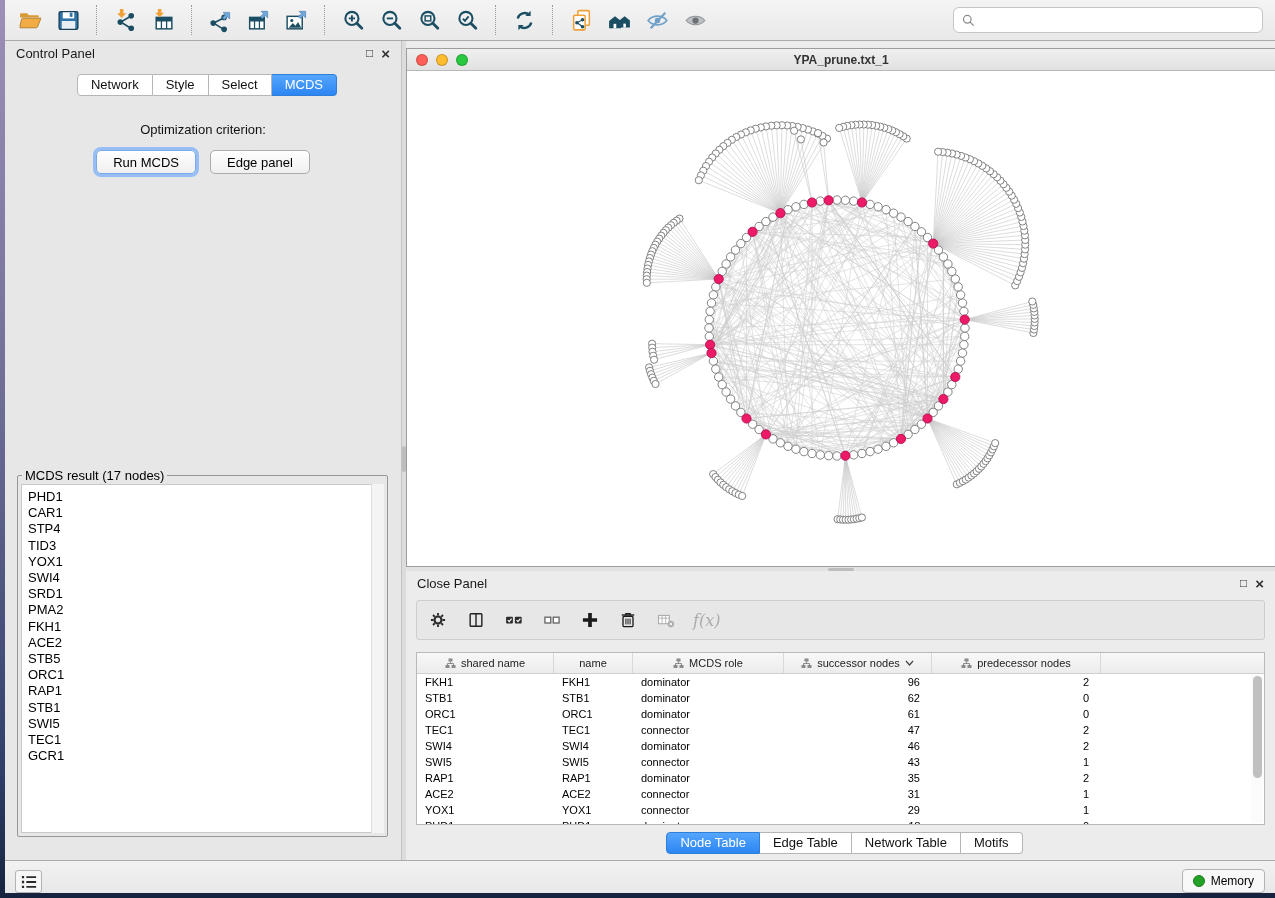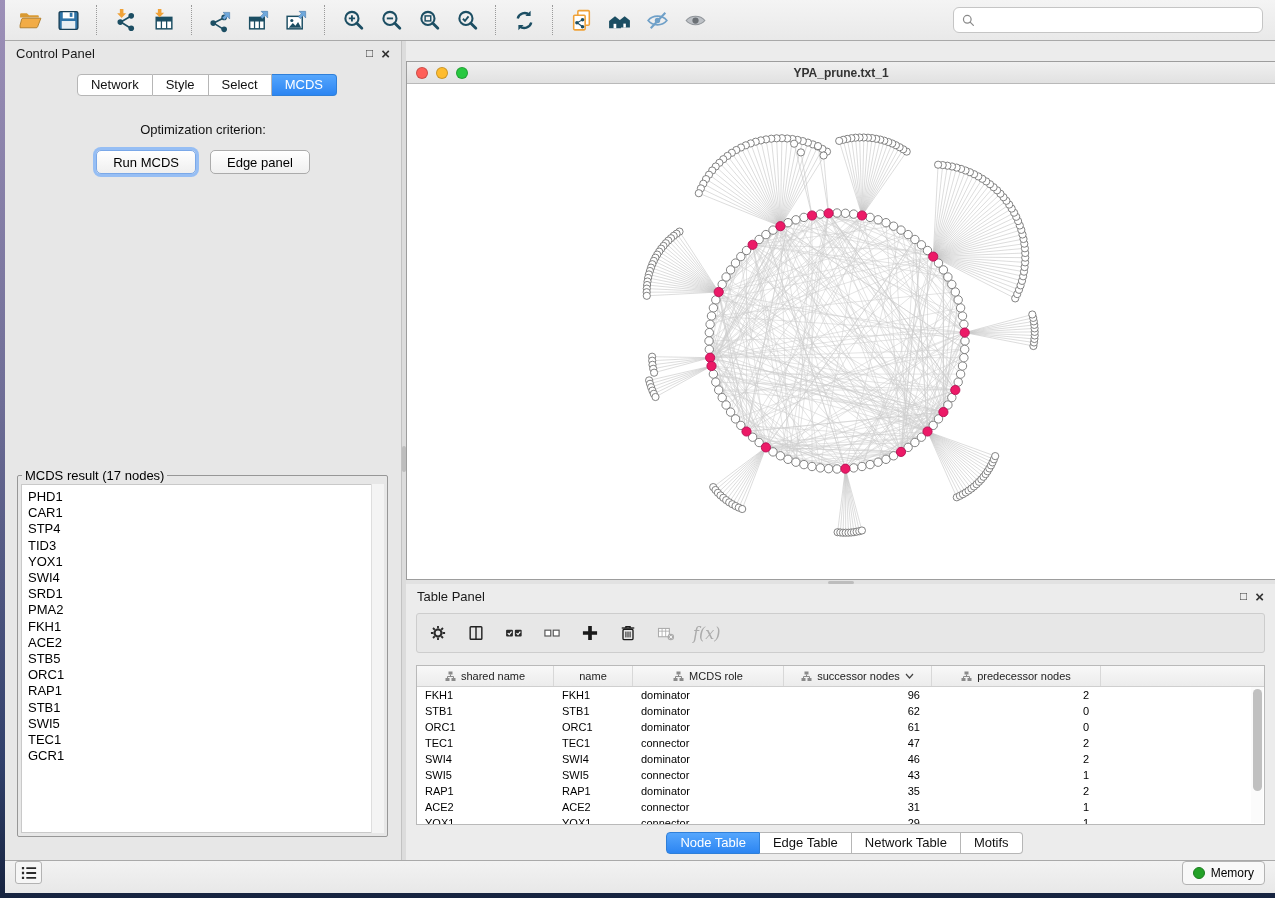--- a/index.html
+++ b/index.html
@@ -45,21 +45,21 @@
   fieldset.mcds legend{font-size:13px;color:#000;margin-left:4px;padding:0 3px;}
   .mlist{position:absolute;left:3px;right:3px;top:1px;bottom:3px;background:#fff;border:1px solid #c9c9c9;overflow:hidden;padding:4px 0 0 6px;}
   .mitem{font-size:13px;line-height:16.2px;color:#000;}
   .mscroll{position:absolute;top:1px;bottom:3px;right:3px;width:12px;background:#f4f4f4;border-left:1px solid #dedede;}
 
   .vdiv{width:5px;flex:0 0 auto;background:#dcdcdc;position:relative;border-left:1px solid #c2c2c2;box-sizing:border-box;}
   .vdiv .handle{position:absolute;top:405px;left:0;width:4px;height:26px;background:#bdbdbd;border-radius:2px;}
 
   
   .rightcol{flex:1;display:flex;flex-direction:column;min-width:0;}
-  .netwin{height:519px;flex:0 0 auto;margin-top:20px;background:#fff;border:1px solid #9d9d9d;border-right:0;display:flex;flex-direction:column;box-sizing:border-box;}
+  .netwin{height:519px;flex:0 0 auto;margin-top:7px;background:#fff;border:1px solid #9d9d9d;border-right:0;display:flex;flex-direction:column;box-sizing:border-box;}
   .nettitle{height:22px;flex:0 0 auto;background:linear-gradient(#f0f0f0,#e1e1e1);border-bottom:1px solid #b9b9b9;display:flex;align-items:center;padding:0 9px;position:relative;box-sizing:border-box;}
   .lights{display:flex;gap:8px;z-index:1;}
   .light{width:12px;height:12px;border-radius:50%;border:0.5px solid rgba(0,0,0,.2);box-sizing:border-box;padding:0;}
   .net-title-text{position:absolute;left:0;right:0;text-align:center;font-size:12px;font-weight:700;color:#333;}
   svg.canvas{flex:1;display:block;width:100%;height:100%;}
 
   .hsplit{height:4px;flex:0 0 auto;background:#e2e2e2;position:relative;}
   .hsplit .handle{position:absolute;left:50%;margin-left:-13px;top:0.5px;width:26px;height:3px;background:#bdbdbd;border-radius:2px;}
 
   
@@ -73,21 +73,21 @@
   .th{display:flex;align-items:center;justify-content:center;gap:5px;border-right:1px solid #d8d8d8;font-size:11px;color:#222;box-sizing:border-box;flex:0 0 auto;}
   .th.fill{flex:1;border-right:none;}
   .tr{display:flex;height:16px;align-items:center;}
   .td{font-size:11px;color:#000;padding:0 8px;white-space:nowrap;overflow:hidden;box-sizing:border-box;flex:0 0 auto;}
   .td.num{text-align:right;padding-right:12px;}
   .tscroll{position:absolute;right:1px;top:21px;bottom:1px;width:12px;background:#fbfbfb;}
   .tthumb{position:absolute;right:1.5px;width:9px;top:2px;height:102px;background:#c0c0c0;border-radius:5px;}
   .tp-tabs{display:flex;justify-content:center;margin:7px 0 6px;flex:0 0 auto;}
 
   
-  .statusbar{height:32px;flex:0 0 auto;border-top:1px solid #a9a9a9;background:linear-gradient(#f2f2f2,#e8e8e8);display:flex;align-items:flex-start;padding:0 10px;}
+  .statusbar{height:32px;flex:0 0 auto;border-top:1px solid #a9a9a9;background:linear-gradient(#f2f2f2,#e8e8e8);display:flex;align-items:flex-end;padding:0 10px;}
   .listbtn{width:27px;height:23px;border:1px solid #b3b3b3;border-radius:3px;background:#f6f6f6;display:flex;align-items:center;justify-content:center;padding:0;}
   .membtn{margin-left:auto;height:24px;border:1px solid #b3b3b3;border-radius:4px;background:#f8f8f8;display:flex;align-items:center;gap:6px;padding:0 10px;font-size:12px;font-family:inherit;color:#000;}
   .memdot{width:12px;height:12px;border-radius:50%;background:#23A127;border:1px solid #1b7d1f;box-sizing:border-box;}
 </style>
 </head>
 <body>
 
 <div class="app">
 
   <div class="toolbar">
@@ -1069,21 +1069,21 @@
             </g>
           </svg>
       </div>
 
       <div class="hsplit">
           <div class="handle"></div>
         </div>
 
       <div class="tpanel">
         <div class="ptitle">
-          <span>Table Panel</span>
+          <span>Close Panel</span>
           <span class="pbtns">
             <span class="glyph-float">□</span>
             <span class="glyph-close">×</span>
           </span>
         </div>
         <div class="tp-toolbar">
           <button class="ticon">
               <svg viewBox="0 0 24 24">
             <circle cx="12" cy="12" r="4.2" fill="none" stroke="#2b2b2b" stroke-width="2.6"></circle>
             <path d="M12 3.5v3M12 17.5v3M3.5 12h3M17.5 12h3M6 6l2.1 2.1M15.9 15.9L18 18M18 6l-2.1 2.1M8.1 15.9L6 18" stroke="#2b2b2b" stroke-width="2.2"></path>

